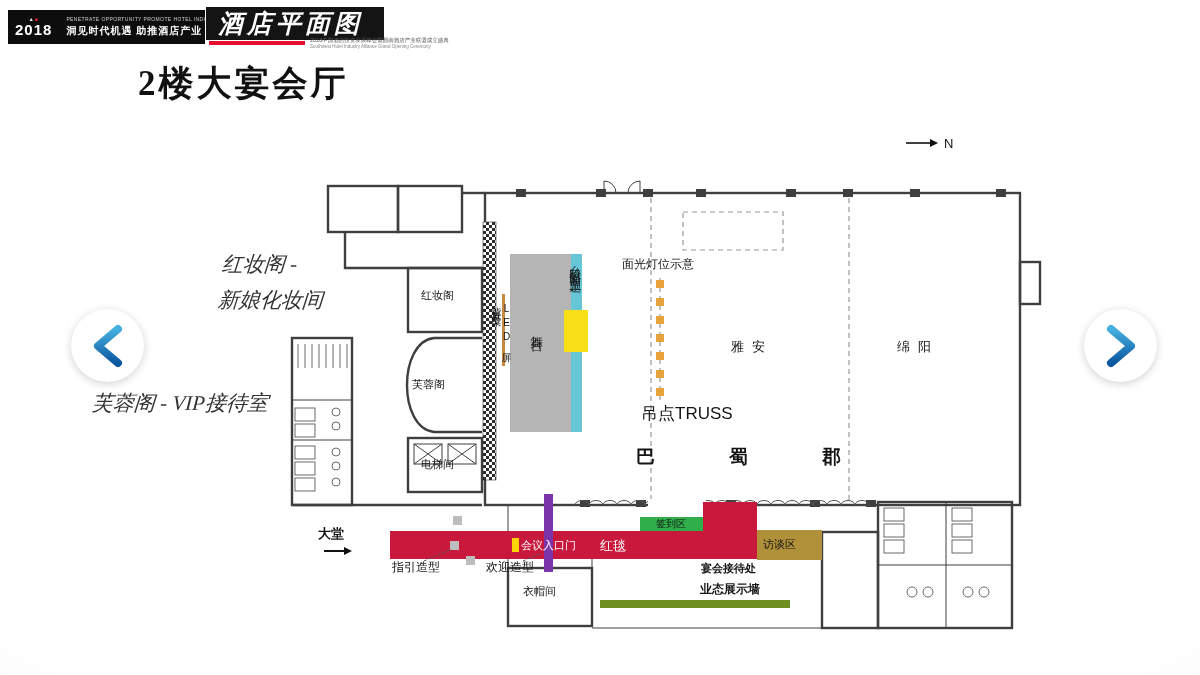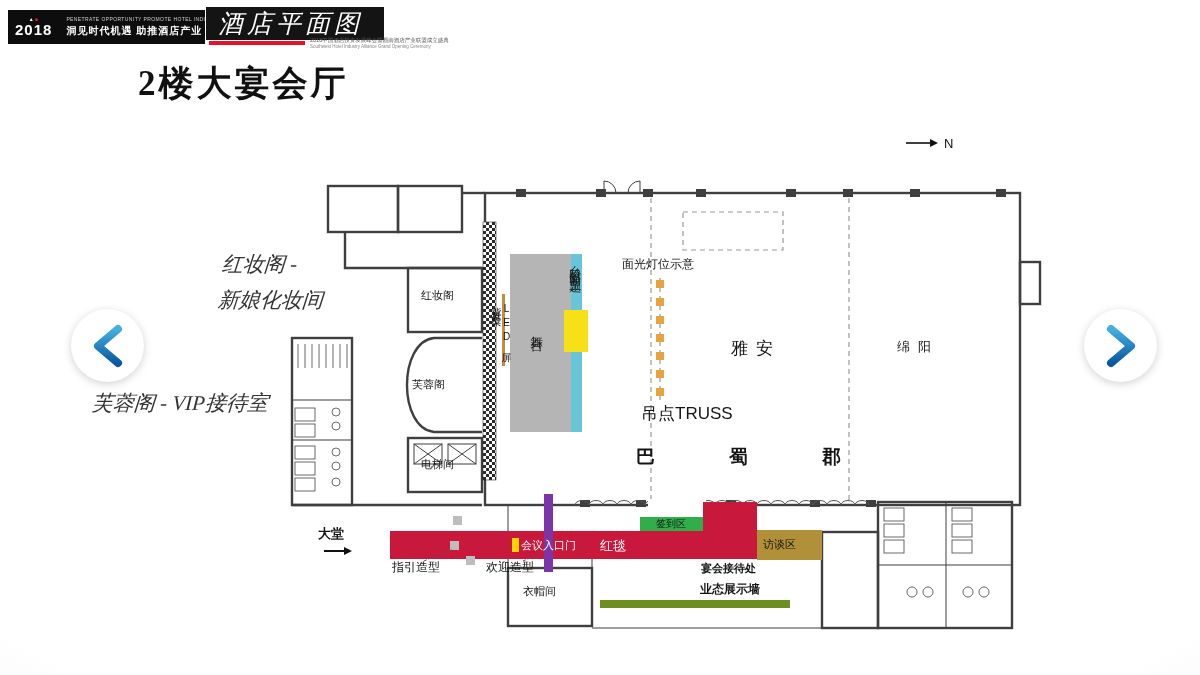--- a/index.html
+++ b/index.html
@@ -13,21 +13,21 @@
   .logo-left{display:flex;flex-direction:column;align-items:center;line-height:1}
   .logo-mark{font-size:5px;color:#fff;letter-spacing:1px}
   .logo-mark span{color:#e8212e}
   .logo-year{color:#fff;font-weight:bold;font-size:15px;letter-spacing:1px}
   .logo-sep{width:1px;height:22px;background:#6a6a6a}
   .logo-right{display:flex;flex-direction:column;justify-content:flex-start}
   .tag-en{color:#cfcfcf;font-size:5px;letter-spacing:.4px;white-space:nowrap}
   .tag-cn{color:#fff;font-size:10px;font-weight:bold;white-space:nowrap;margin-top:2px;letter-spacing:1px}
   .banner-box{position:absolute;left:206px;top:7px;width:178px;height:33px;background:#141414;
     display:flex;align-items:center;padding-left:12px}
-  .banner-title{color:#fff;font-family:"Liberation Serif",serif;font-size:25px;font-weight:normal;
+  .banner-title{color:#fff;font-family:"Liberation Serif",serif;font-size:25px;font-weight:bold;
     font-style:italic;letter-spacing:4px;white-space:nowrap}
   .banner-underline{position:absolute;left:209px;top:41px;width:96px;height:4px;background:#E8112D}
   .banner-subs{position:absolute;left:310px;top:37px;line-height:1.2;white-space:nowrap}
   .sub-cn{font-size:5.5px;color:#555}
   .sub-en{font-size:4.5px;color:#888}
   
   .page-title{position:absolute;left:138px;top:60px;font-family:"Liberation Serif",serif;
     font-size:35px;font-weight:bold;letter-spacing:3px;color:#111;white-space:nowrap}
   
   .plan-svg{position:absolute;left:0;top:0;width:1200px;height:675px}
@@ -206,21 +206,21 @@
       <text x="944" y="148" font-size="13" fill="#111" font-family="Liberation Sans, sans-serif">N</text>
     </g>
   </svg>
 
   <div class="note" style="left:222px;top:250px;font-size:21px">红妆阁 -</div>
   <div class="note" style="left:218px;top:286px;font-size:21px">新娘化妆间</div>
   <div class="note" style="left:92px;top:389px;font-size:21px">芙蓉阁 - VIP接待室</div>
 
   <div class="lbl" style="left:622px;top:258px;font-size:12px">面光灯位示意</div>
   <div class="lbl" style="left:641px;top:405px;font-size:17px">吊点TRUSS</div>
-  <div class="lbl" style="left:731px;top:340px;font-size:17px;letter-spacing:8px">雅安</div>
+  <div class="lbl" style="left:731px;top:340px;font-size:13px;letter-spacing:8px">雅安</div>
   <div class="lbl" style="left:897px;top:340px;font-size:13px;letter-spacing:8px">绵阳</div>
   <div class="lbl bold" style="left:636px;top:447px;font-size:19px;letter-spacing:74px">巴蜀郡</div>
   <div class="lbl" style="left:421px;top:289px;font-size:11px">红妆阁</div>
   <div class="lbl" style="left:412px;top:378px;font-size:11px">芙蓉阁</div>
   <div class="lbl" style="left:421px;top:458px;font-size:11px">电梯间</div>
   <div class="lbl" style="left:523px;top:585px;font-size:11px">衣帽间</div>
   <div class="lbl bold" style="left:318px;top:527px;font-size:13px">大堂</div>
   <div class="lbl" style="left:392px;top:561px;font-size:12px">指引造型</div>
   <div class="lbl" style="left:486px;top:561px;font-size:12px">欢迎造型</div>
   <div class="lbl white" style="left:521px;top:539px;font-size:11px">会议入口门</div>

